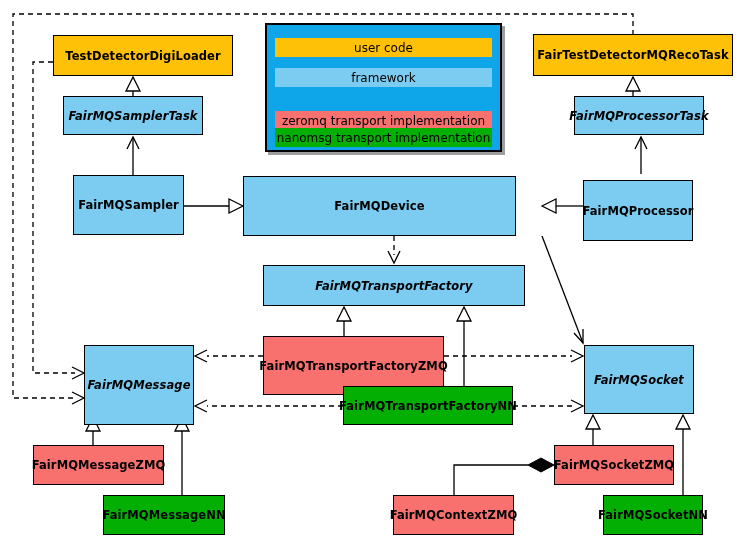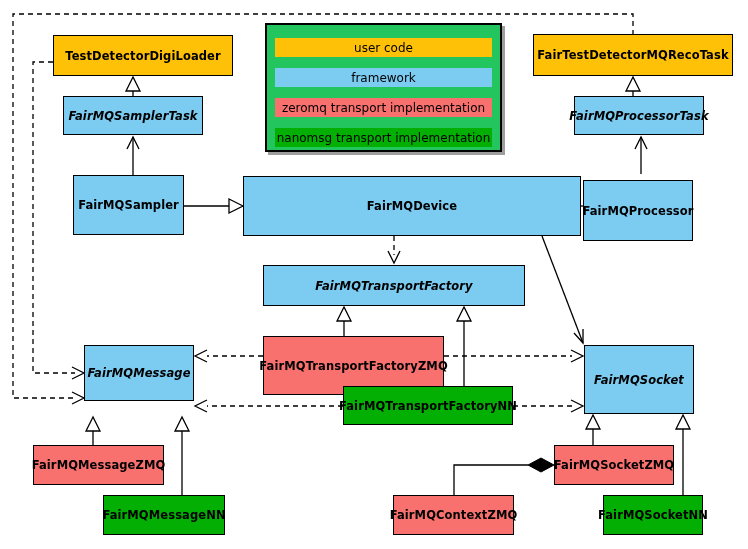--- a/index.html
+++ b/index.html
@@ -18,21 +18,21 @@
     font-weight:bold;font-size:11.5px;letter-spacing:.1px;
     color:#000;white-space:nowrap;text-align:center;
   }
   .abstract{font-style:italic;}
   .c-user{background:#FFC107;}
   .c-fw{background:#7CCBF1;}
   .c-zmq{background:#F8716F;}
   .c-nn{background:#03AF03;}
   .legend{
     position:absolute;left:265px;top:23px;width:237px;height:129px;
-    background:#22c55e;border:2px solid #000;box-sizing:border-box;
+    background:#0ea5e9;border:2px solid #000;box-sizing:border-box;
     box-shadow:3px 3px 0 #9e9e9e;
   }
   .lbar{
     position:absolute;left:8px;width:217px;height:19px;
     display:flex;align-items:center;justify-content:center;
     font-size:12px;color:#000;white-space:nowrap;
   }
 </style>
 </head>
 <body>
@@ -150,29 +150,29 @@
   <div class="node c-user" style="left:53px;top:35px;width:180px;height:41px;">TestDetectorDigiLoader</div>
 
   <div class="node c-user" style="left:533px;top:34px;width:200px;height:42px;">FairTestDetectorMQRecoTask</div>
 
   <div class="node c-fw abstract" style="left:63px;top:96px;width:140px;height:39px;">FairMQSamplerTask</div>
 
   <div class="node c-fw abstract" style="left:574px;top:96px;width:130px;height:39px;">FairMQProcessorTask</div>
 
   <div class="node c-fw" style="left:73px;top:175px;width:111px;height:60px;">FairMQSampler</div>
 
-  <div class="node c-fw" style="left:243px;top:176px;width:338px;height:60px;">FairMQDevice</div>
+  <div class="node c-fw" style="left:243px;top:176px;width:273px;height:60px;">FairMQDevice</div>
 
   <div class="node c-fw" style="left:583px;top:180px;width:110px;height:61px;">FairMQProcessor</div>
 
   <div class="node c-fw abstract" style="left:263px;top:265px;width:262px;height:41px;">FairMQTransportFactory</div>
 
   <div class="node c-zmq" style="left:263px;top:336px;width:181px;height:59px;">FairMQTransportFactoryZMQ</div>
 
-  <div class="node c-fw abstract" style="left:84px;top:345px;width:110px;height:56px;">FairMQMessage</div>
+  <div class="node c-fw abstract" style="left:84px;top:345px;width:110px;height:80px;">FairMQMessage</div>
 
   <div class="node c-fw abstract" style="left:584px;top:345px;width:110px;height:69px;">FairMQSocket</div>
 
   <div class="node c-nn" style="left:343px;top:386px;width:170px;height:39px;">FairMQTransportFactoryNN</div>
 
   <div class="node c-zmq" style="left:33px;top:445px;width:131px;height:40px;">FairMQMessageZMQ</div>
 
   <div class="node c-zmq" style="left:554px;top:445px;width:120px;height:40px;">FairMQSocketZMQ</div>
 
   <div class="node c-nn" style="left:103px;top:495px;width:122px;height:40px;">FairMQMessageNN</div>
@@ -181,21 +181,21 @@
 
   <div class="node c-nn" style="left:603px;top:495px;width:100px;height:40px;">FairMQSocketNN</div>
 
   <div class="legend">
     <div class="lbar c-user" style="top:13px;">
       <span>user code</span>
     </div>
     <div class="lbar c-fw" style="top:43px;text-align:right;">
       <span>framework</span>
     </div>
-    <div class="lbar c-zmq" style="top:73px;align-items:center;">
+    <div class="lbar c-zmq" style="top:86px;align-items:center;">
       <span>zeromq transport implementation</span>
     </div>
     <div class="lbar c-nn" style="top:103px;">
       <span>nanomsg transport implementation</span>
     </div>
   </div>
 
 </div>
 
 </body></html>

